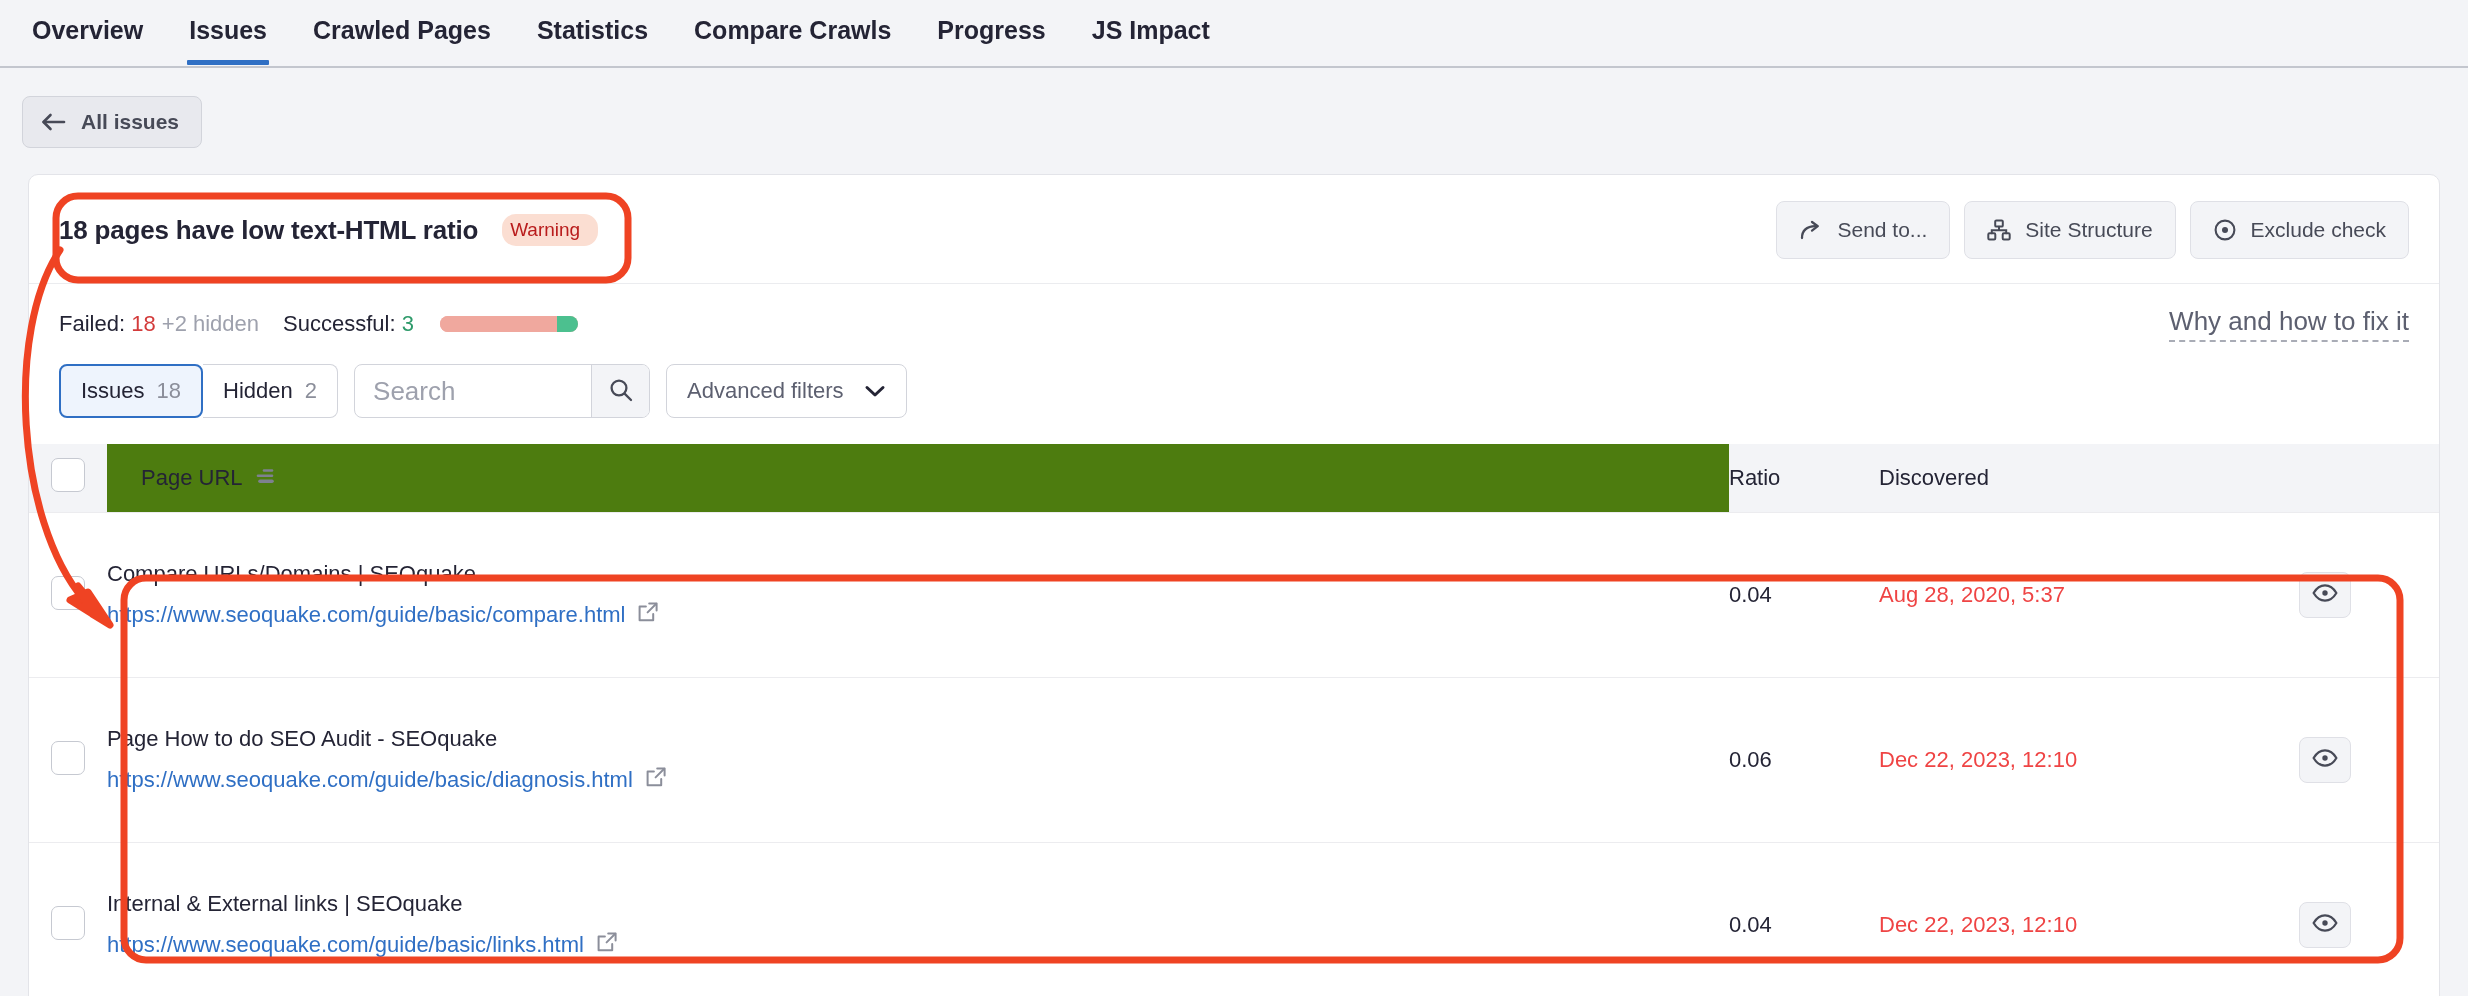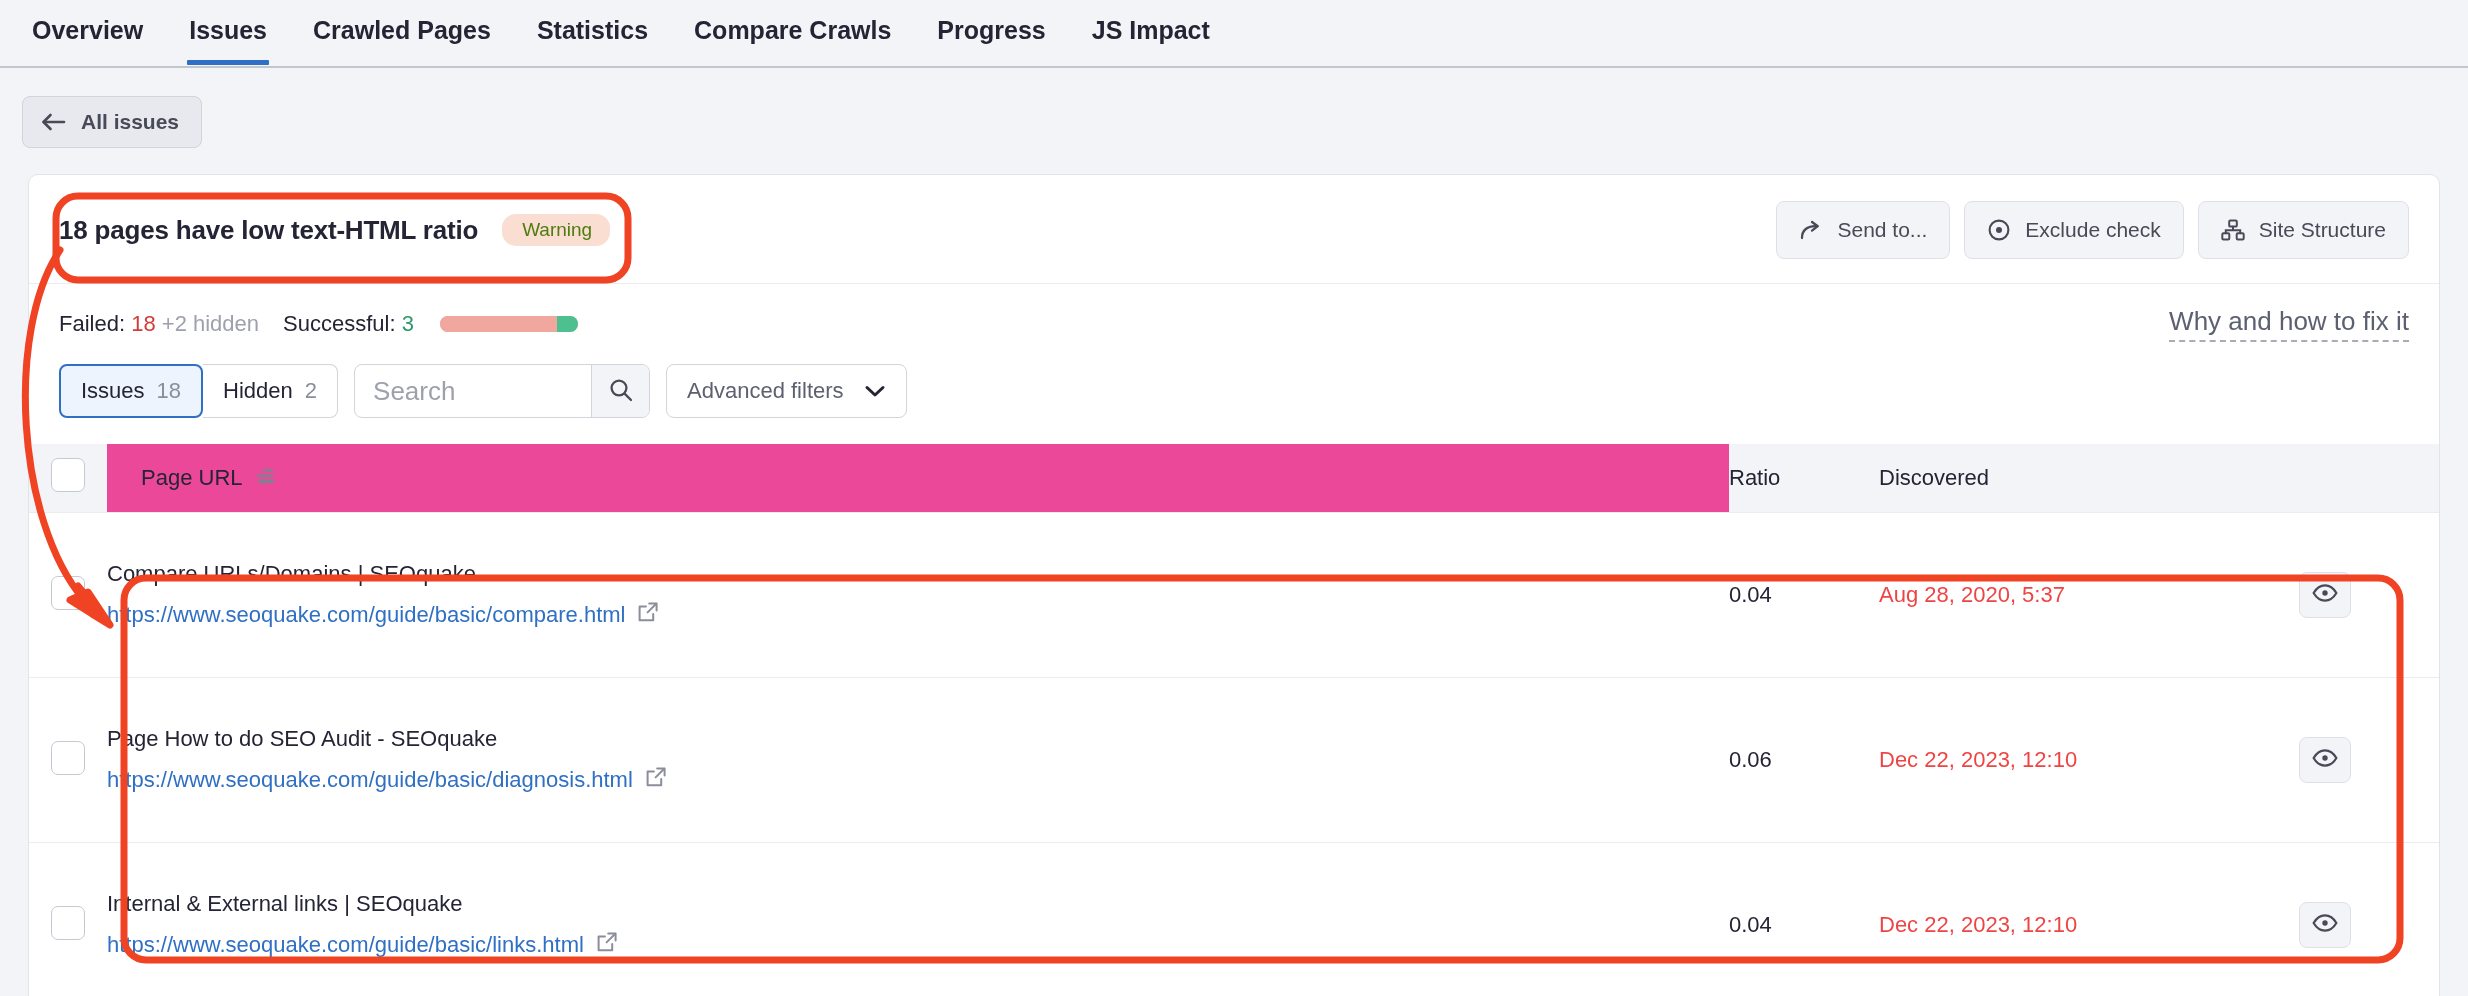--- a/index.html
+++ b/index.html
@@ -84,25 +84,25 @@
   .card-title {
     font-size: 26px;
     font-weight: 700;
     color: #242435;
     letter-spacing: -0.2px;
     white-space: nowrap;
   }
   .badge {
     margin-left: 24px;
     background: #fbded2;
-    color: #4d7c0f;
+    color: #b91c1c;
     font-size: 19px;
     font-weight: 400;
     border-radius: 14px;
-    padding: 6px 18px 7px 20px;
+    padding: 6px 18px 7px 8px;
     line-height: 1;
     white-space: nowrap;
   }
   .head-actions {
     margin-left: auto;
     display: flex;
     gap: 14px;
   }
   .hbtn {
     display: inline-flex;
@@ -233,21 +233,21 @@
     border-radius: 8px;
     font-size: 22px;
     color: #5d6070;
     cursor: pointer;
     white-space: nowrap;
   }
 
   
   table.tbl { width: 100%; border-collapse: collapse; table-layout: fixed; }
   .tbl thead th {
-    background: #ec4899;
+    background: #4d7c0f;
     height: 68px;
     font-size: 22px;
     font-weight: 400;
     color: #242435;
     text-align: left;
     vertical-align: middle;
     padding: 0;
   }
   .th-check { width: 78px; background: #f3f4f7 !important; }
   .th-url   { padding-left: 34px !important; }
@@ -352,38 +352,38 @@
           <svg width="24" height="22" viewBox="0 0 24 22" fill="none">
             <path d="M3 19 C3 10.5 9 7.5 16.5 7.2" stroke="#474a57" stroke-width="2.3" stroke-linecap="round"></path>
             <path d="M13 3 L18.8 7.2 L13 11.6" stroke="#474a57" stroke-width="2.3" stroke-linecap="round" stroke-linejoin="round"></path>
           </svg>
         </span>
         <span>Send to...</span>
       </div>
 
       <div class="hbtn">
         <span>
-          <svg width="24" height="24" viewBox="0 0 24 24" fill="none">
-            <circle cx="12" cy="12" r="9.4" stroke="#474a57" stroke-width="2.1"></circle>
-            <circle cx="12" cy="12" r="3" fill="#474a57"></circle>
-          </svg>
-        </span>
-        <span>Exclude check</span>
-      </div>
-
-      <div class="hbtn">
-        <span>
           <svg width="24" height="22" viewBox="0 0 24 22" fill="none">
             <rect x="8.2" y="1.4" width="7.6" height="6.2" rx="1.2" stroke="#474a57" stroke-width="2"></rect>
             <rect x="1.3" y="14.2" width="7" height="6.2" rx="1.2" stroke="#474a57" stroke-width="2"></rect>
             <rect x="15.7" y="14.2" width="7" height="6.2" rx="1.2" stroke="#474a57" stroke-width="2"></rect>
             <path d="M12 7.8 V11.2 M4.8 14.2 V11.2 H19.2 V14.2" stroke="#474a57" stroke-width="2" stroke-linecap="round"></path>
           </svg>
         </span>
         <span>Site Structure</span>
+      </div>
+
+      <div class="hbtn">
+        <span>
+          <svg width="24" height="24" viewBox="0 0 24 24" fill="none">
+            <circle cx="12" cy="12" r="9.4" stroke="#474a57" stroke-width="2.1"></circle>
+            <circle cx="12" cy="12" r="3" fill="#474a57"></circle>
+          </svg>
+        </span>
+        <span>Exclude check</span>
       </div>
     </div>
   </div>
 
   <div class="stats-row">
     <div class="stat-text">
       <span>Failed:</span>
       <span class="num-fail">18</span>
       <span class="muted">+2 hidden</span>
     </div>

